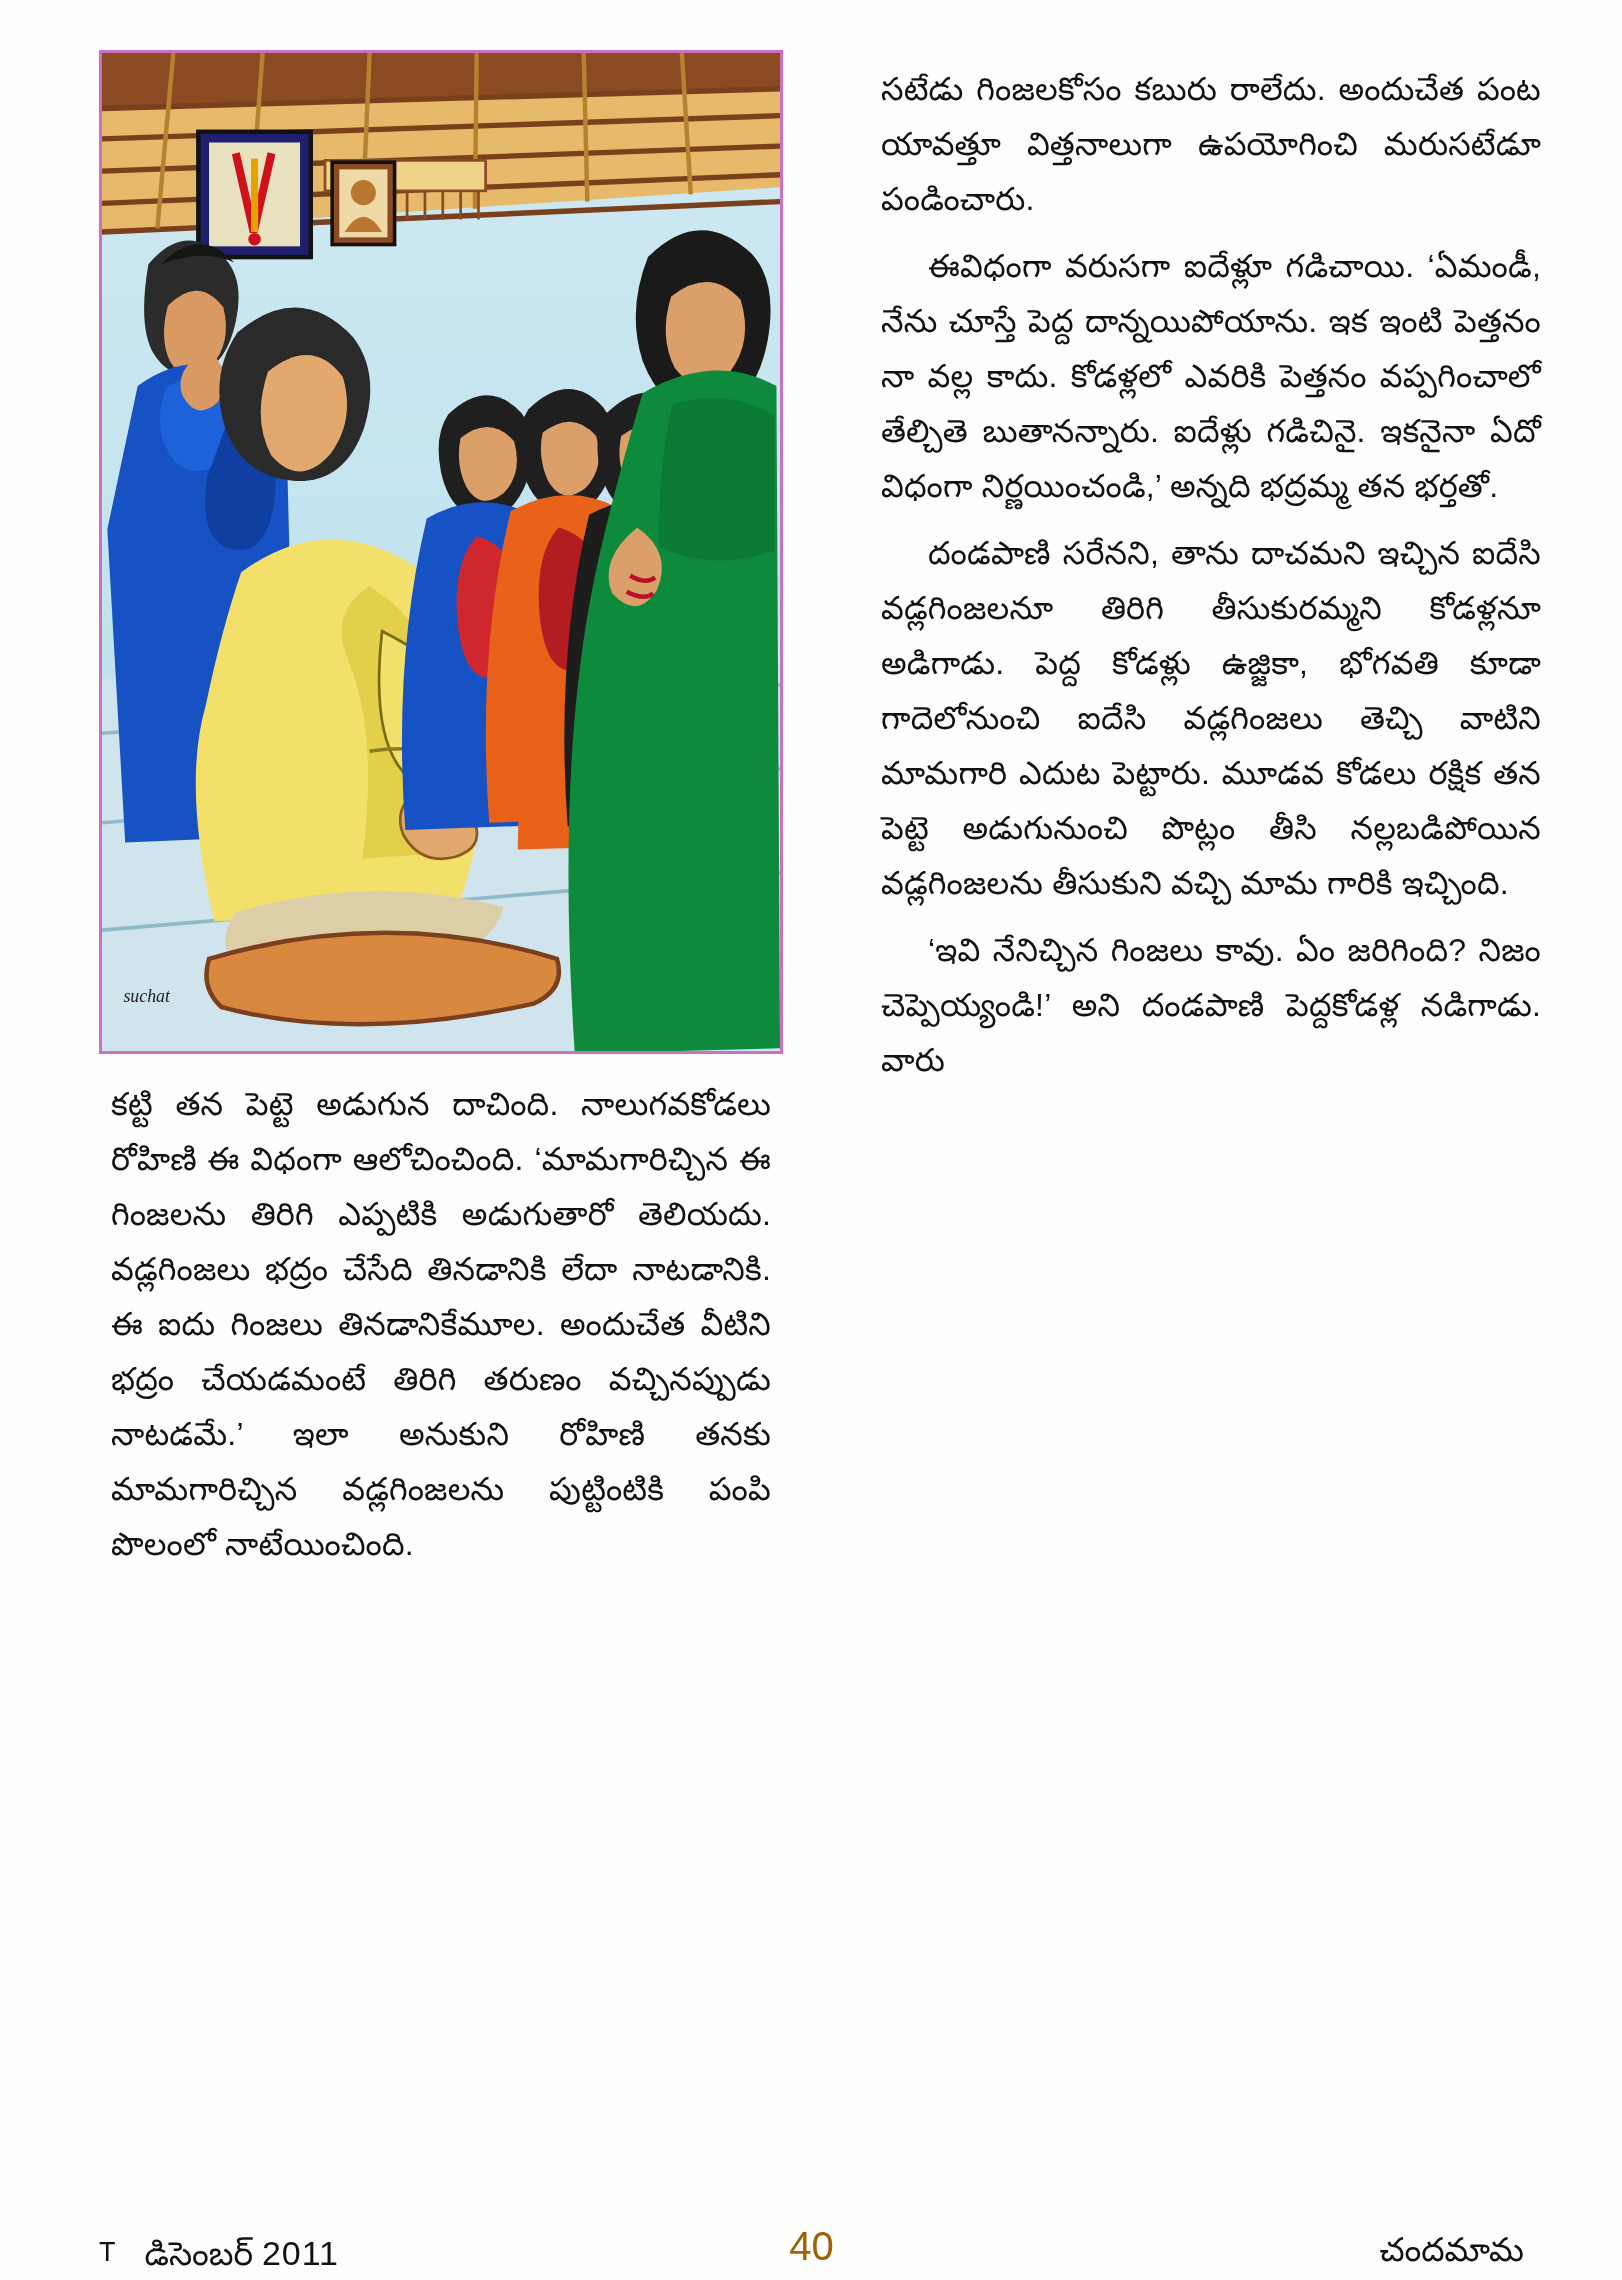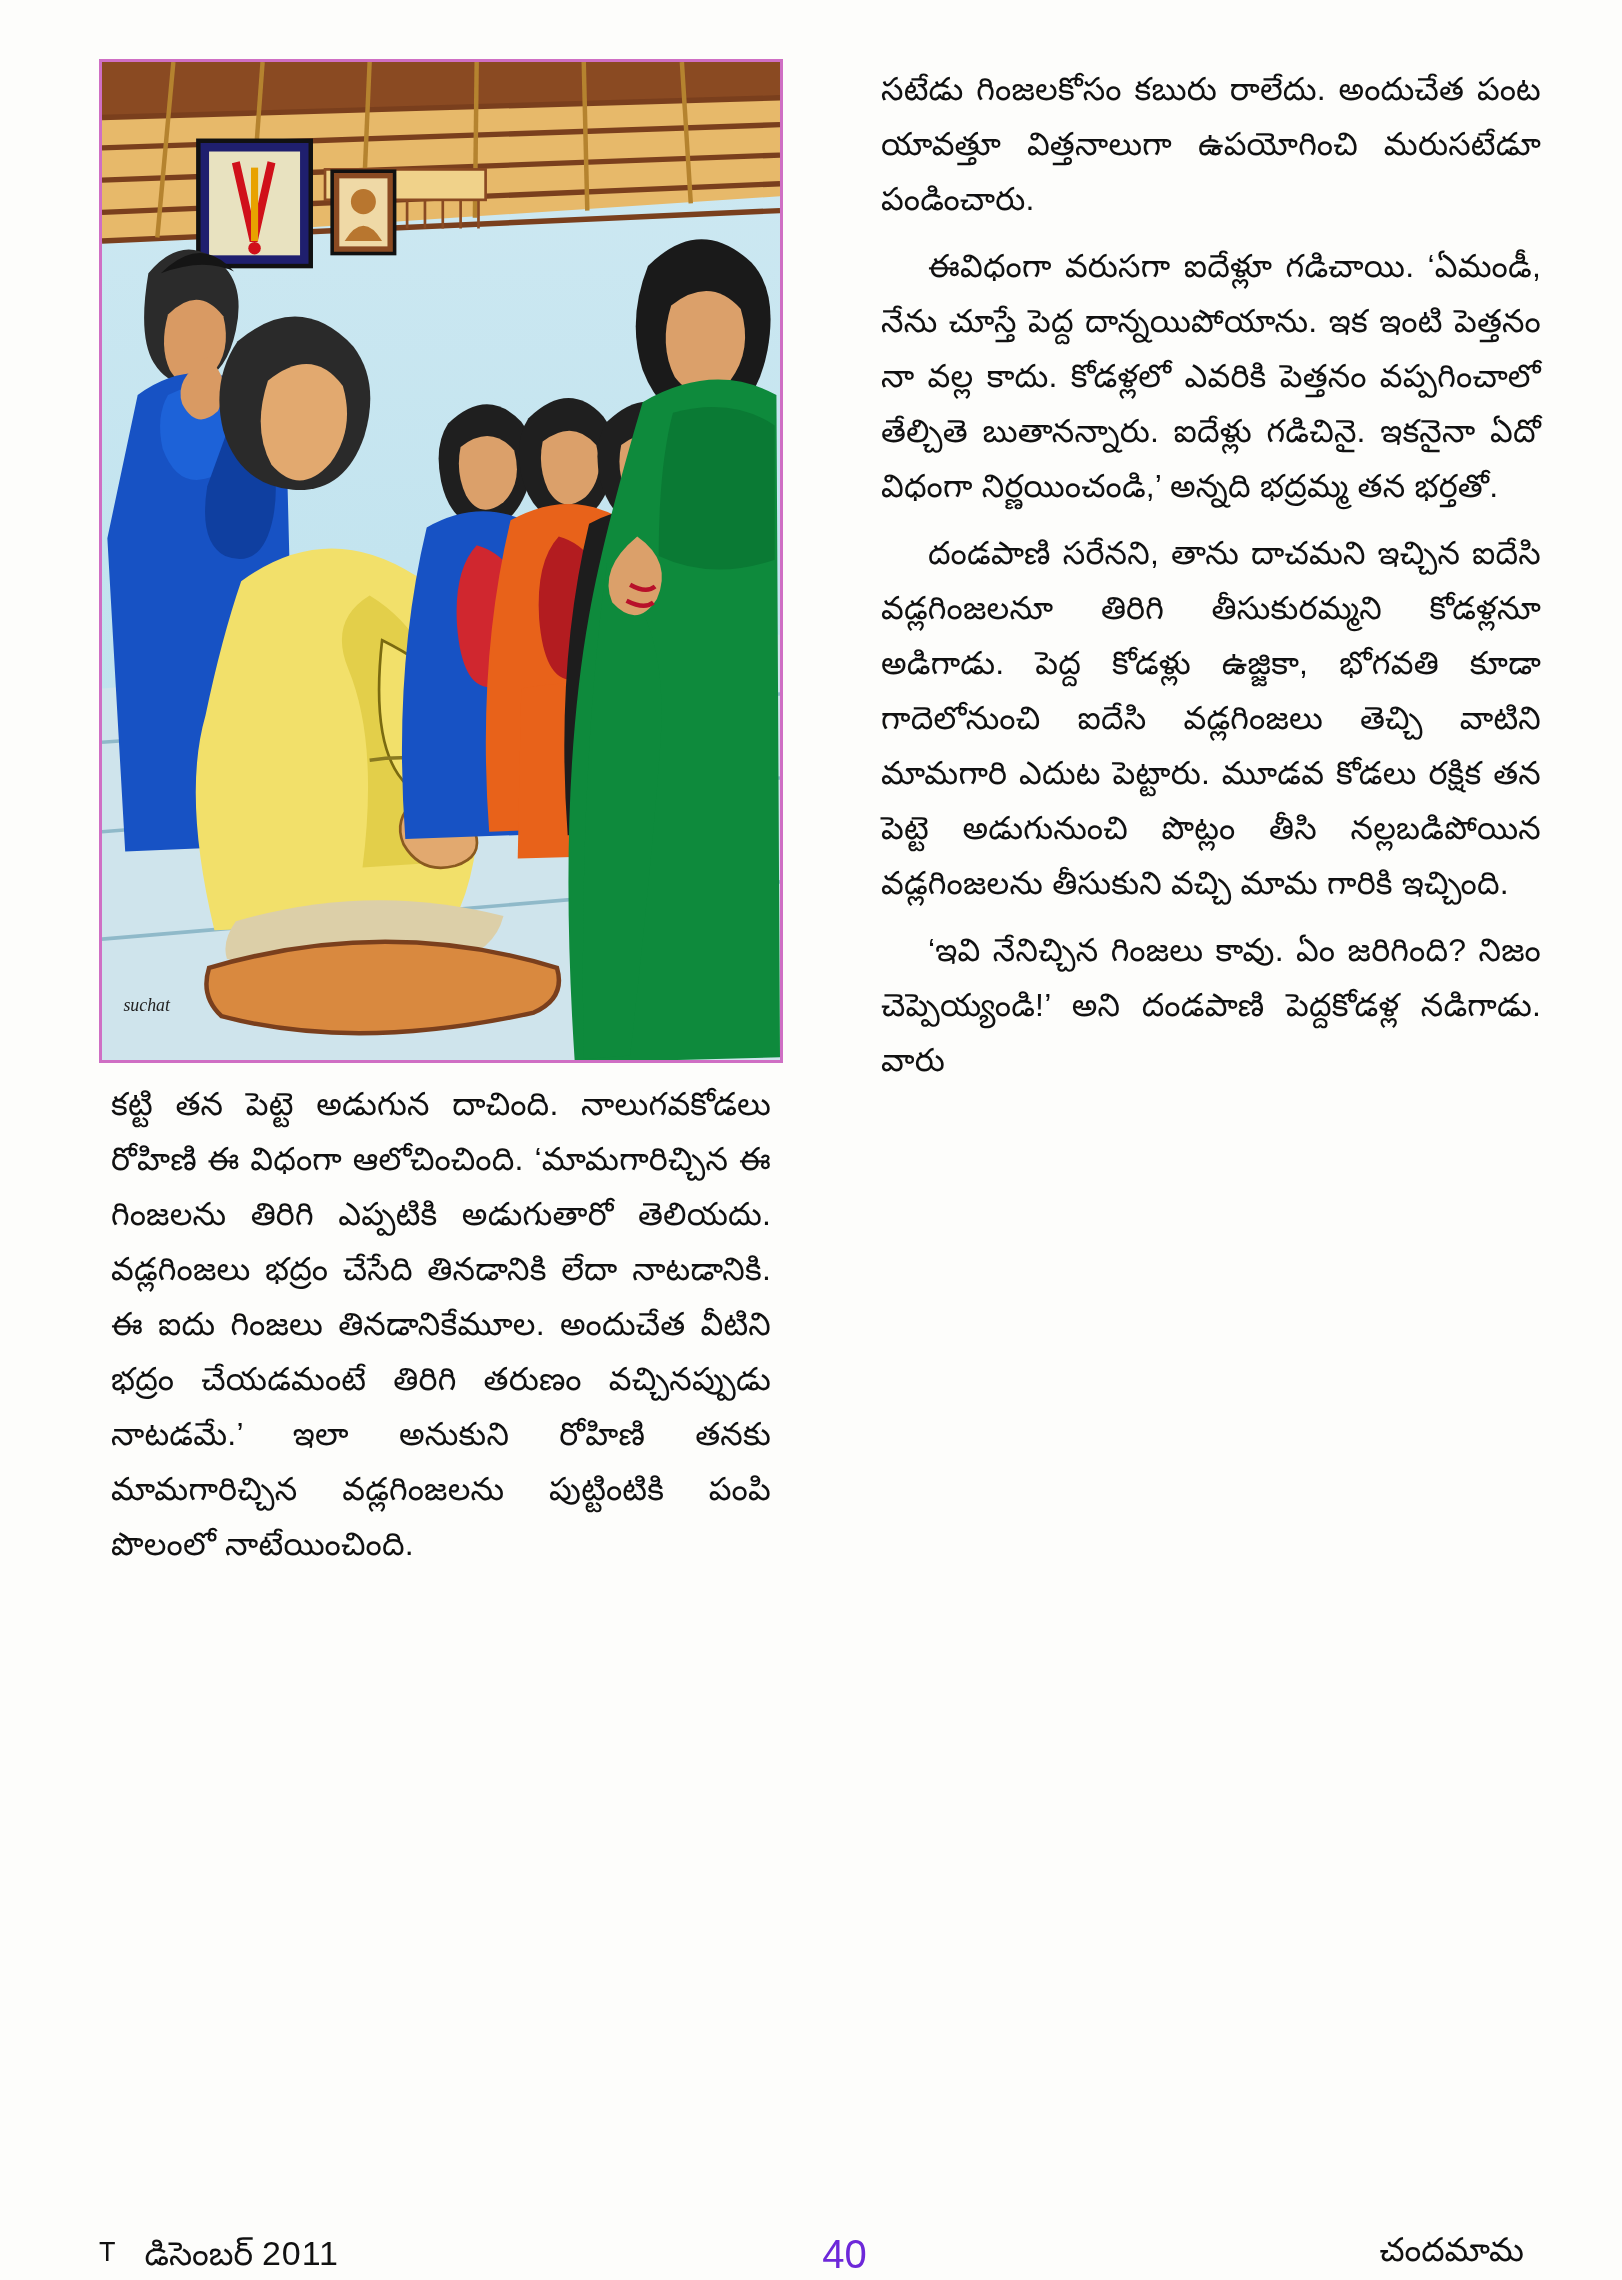--- a/index.html
+++ b/index.html
@@ -39,21 +39,21 @@
   
   .illus-wrap {
     position: relative;
     width: 684px;
     height: 1004px;
     margin-bottom: 23.4px;
   }
   .illus {
     position: absolute;
     left: 0;
-    top: 9px;
+    top: 0;
     width: 684px;
     height: 1004px;
     border: 3.6px solid #cf6fc4;
     box-sizing: border-box;
     background: #14b8a6;
     overflow: hidden;
   }
   .illus svg { display: block; width: 100%; height: 100%; }
 
   
@@ -80,24 +80,23 @@
     font-size: 27px;
     vertical-align: 3.6px;
     margin-right: 9px;
   }
   .footer-left .month { font-size: 33px; margin-left: 20px; }
   .footer-left .year { font-weight: normal; font-size: 34px; letter-spacing: 0.9px; }
   .footer-center {
     position: absolute;
     left: 50%;
     transform: translateX(-50%);
-    bottom: 4px;
+    bottom: 12px;
     font-size: 40px;
-    color: #6d28d9;
-    margin-left: 33px;
+    color: #a16207;
   }
   .footer-right {
     position: absolute;
     right: 99px;
     bottom: 4px;
     font-size: 33px;
     color: #111;
     white-space: nowrap;
   }
 </style>

